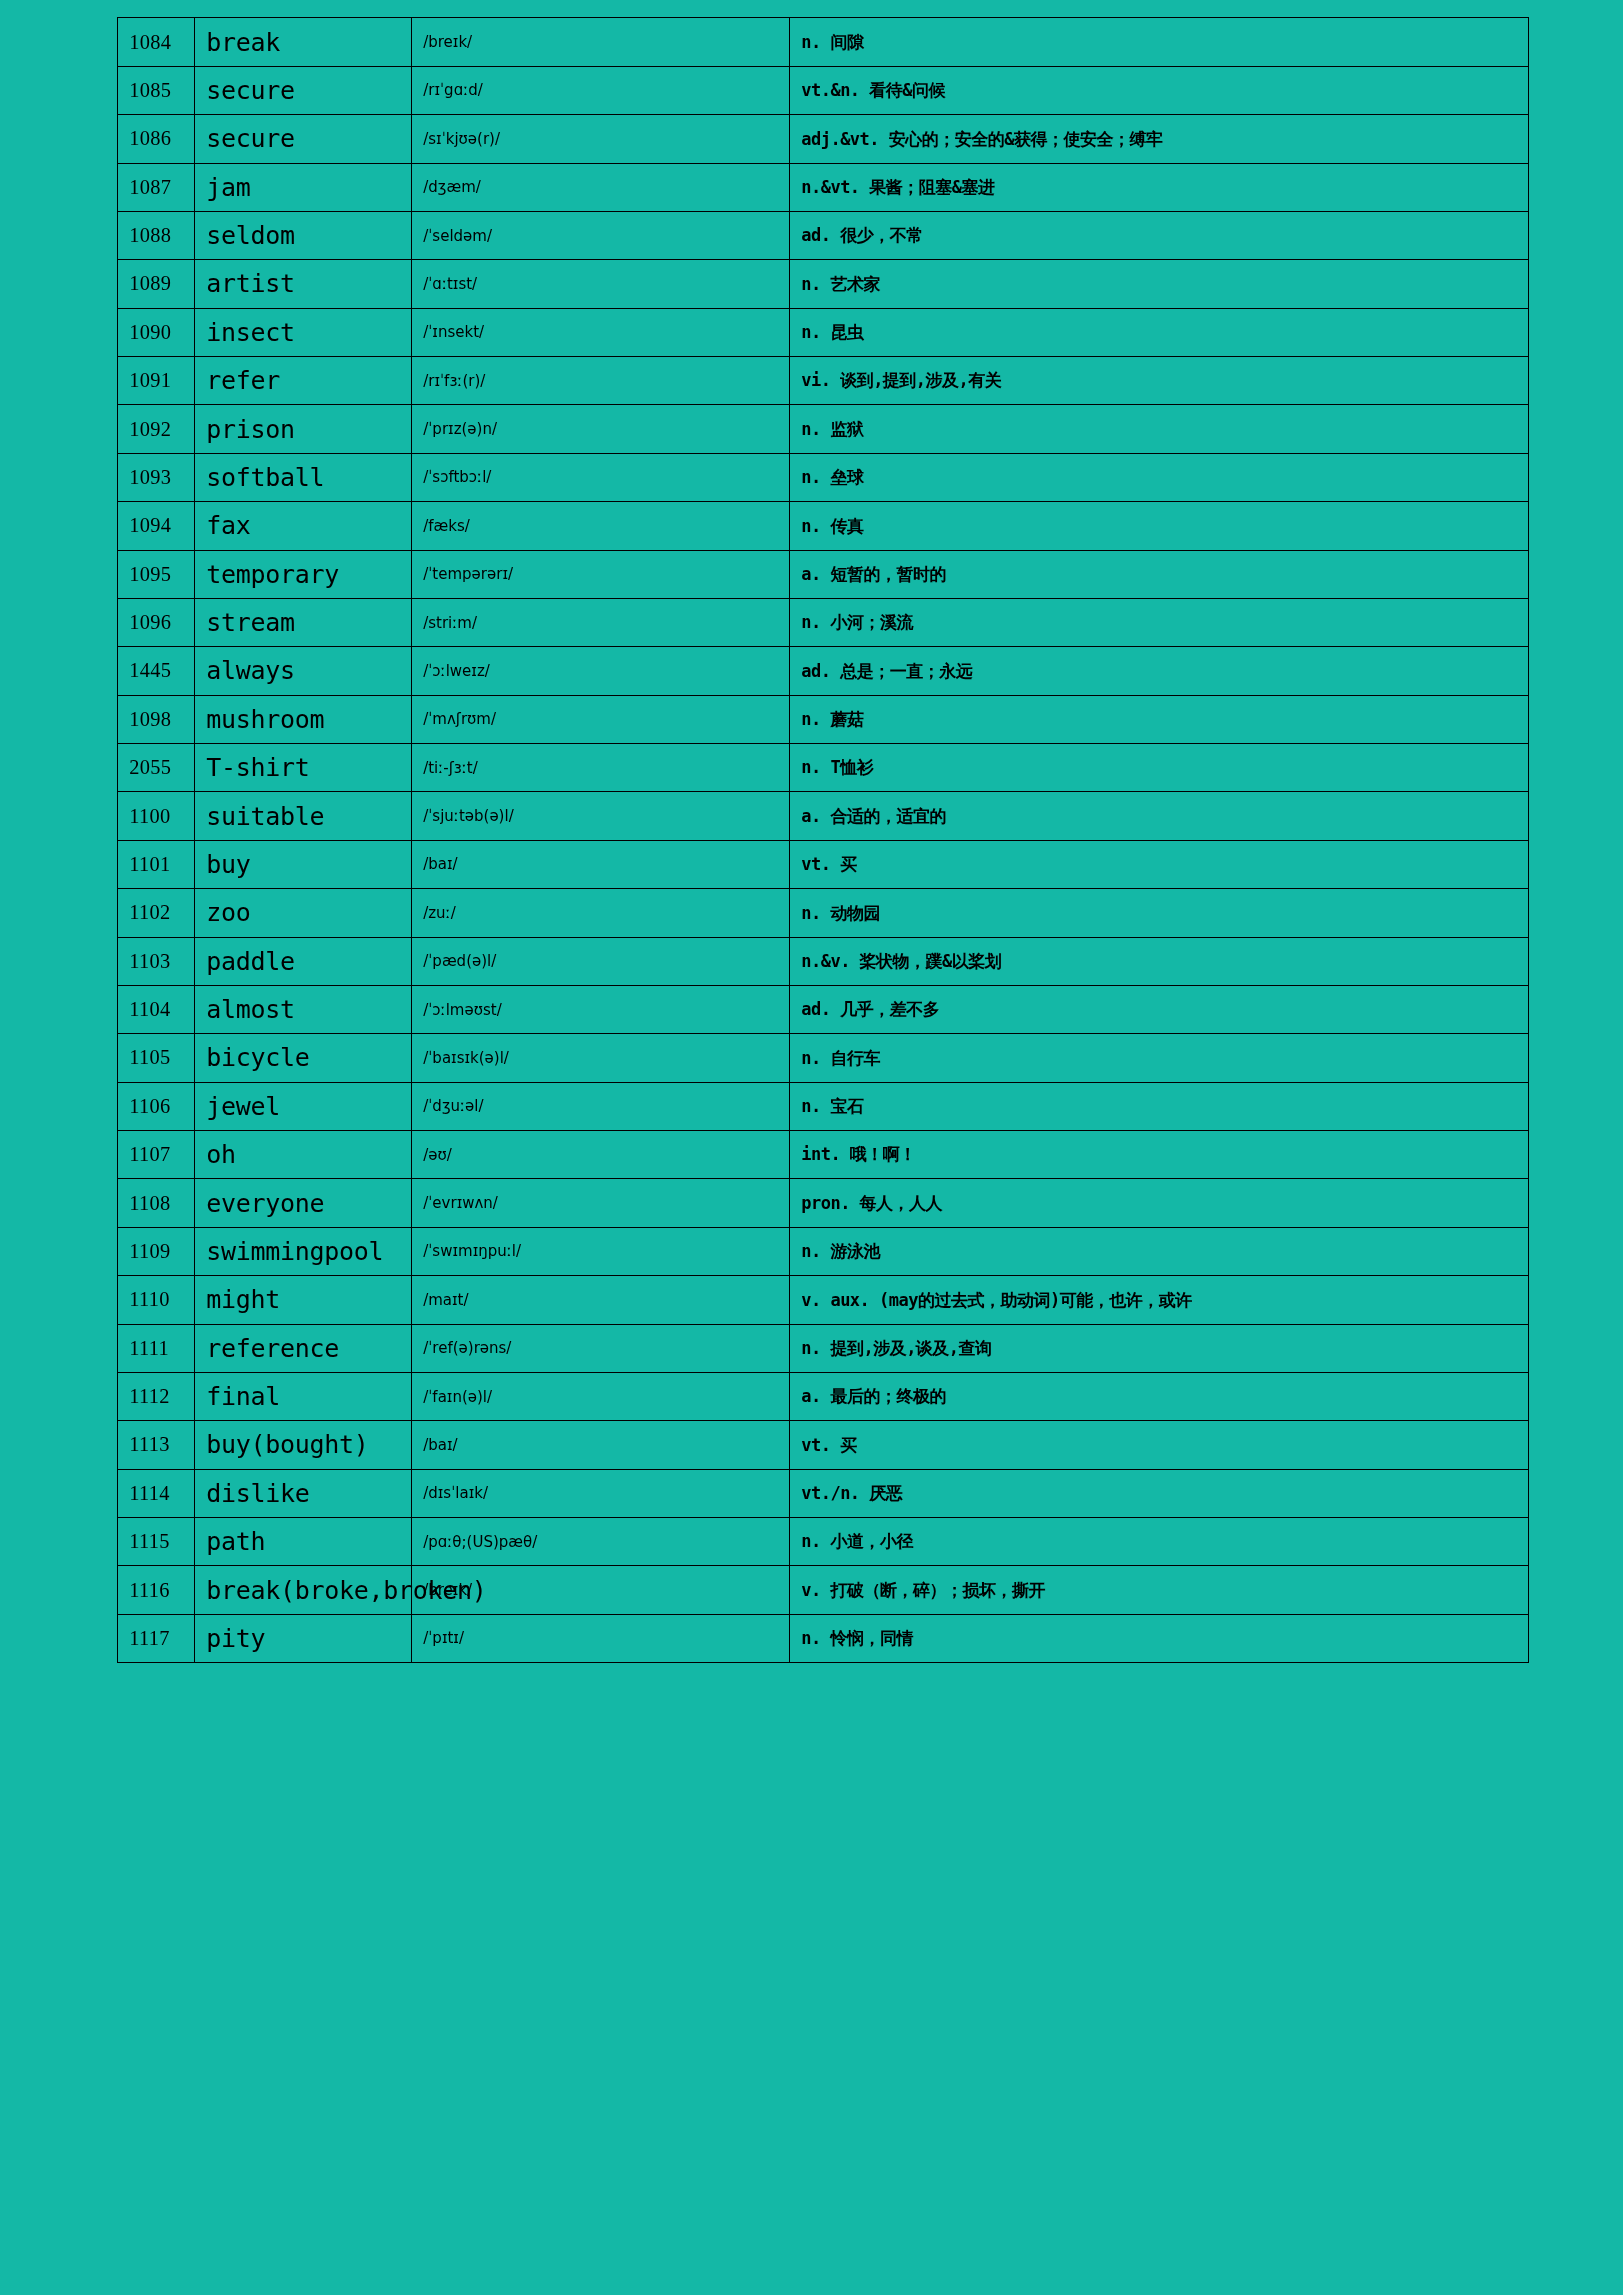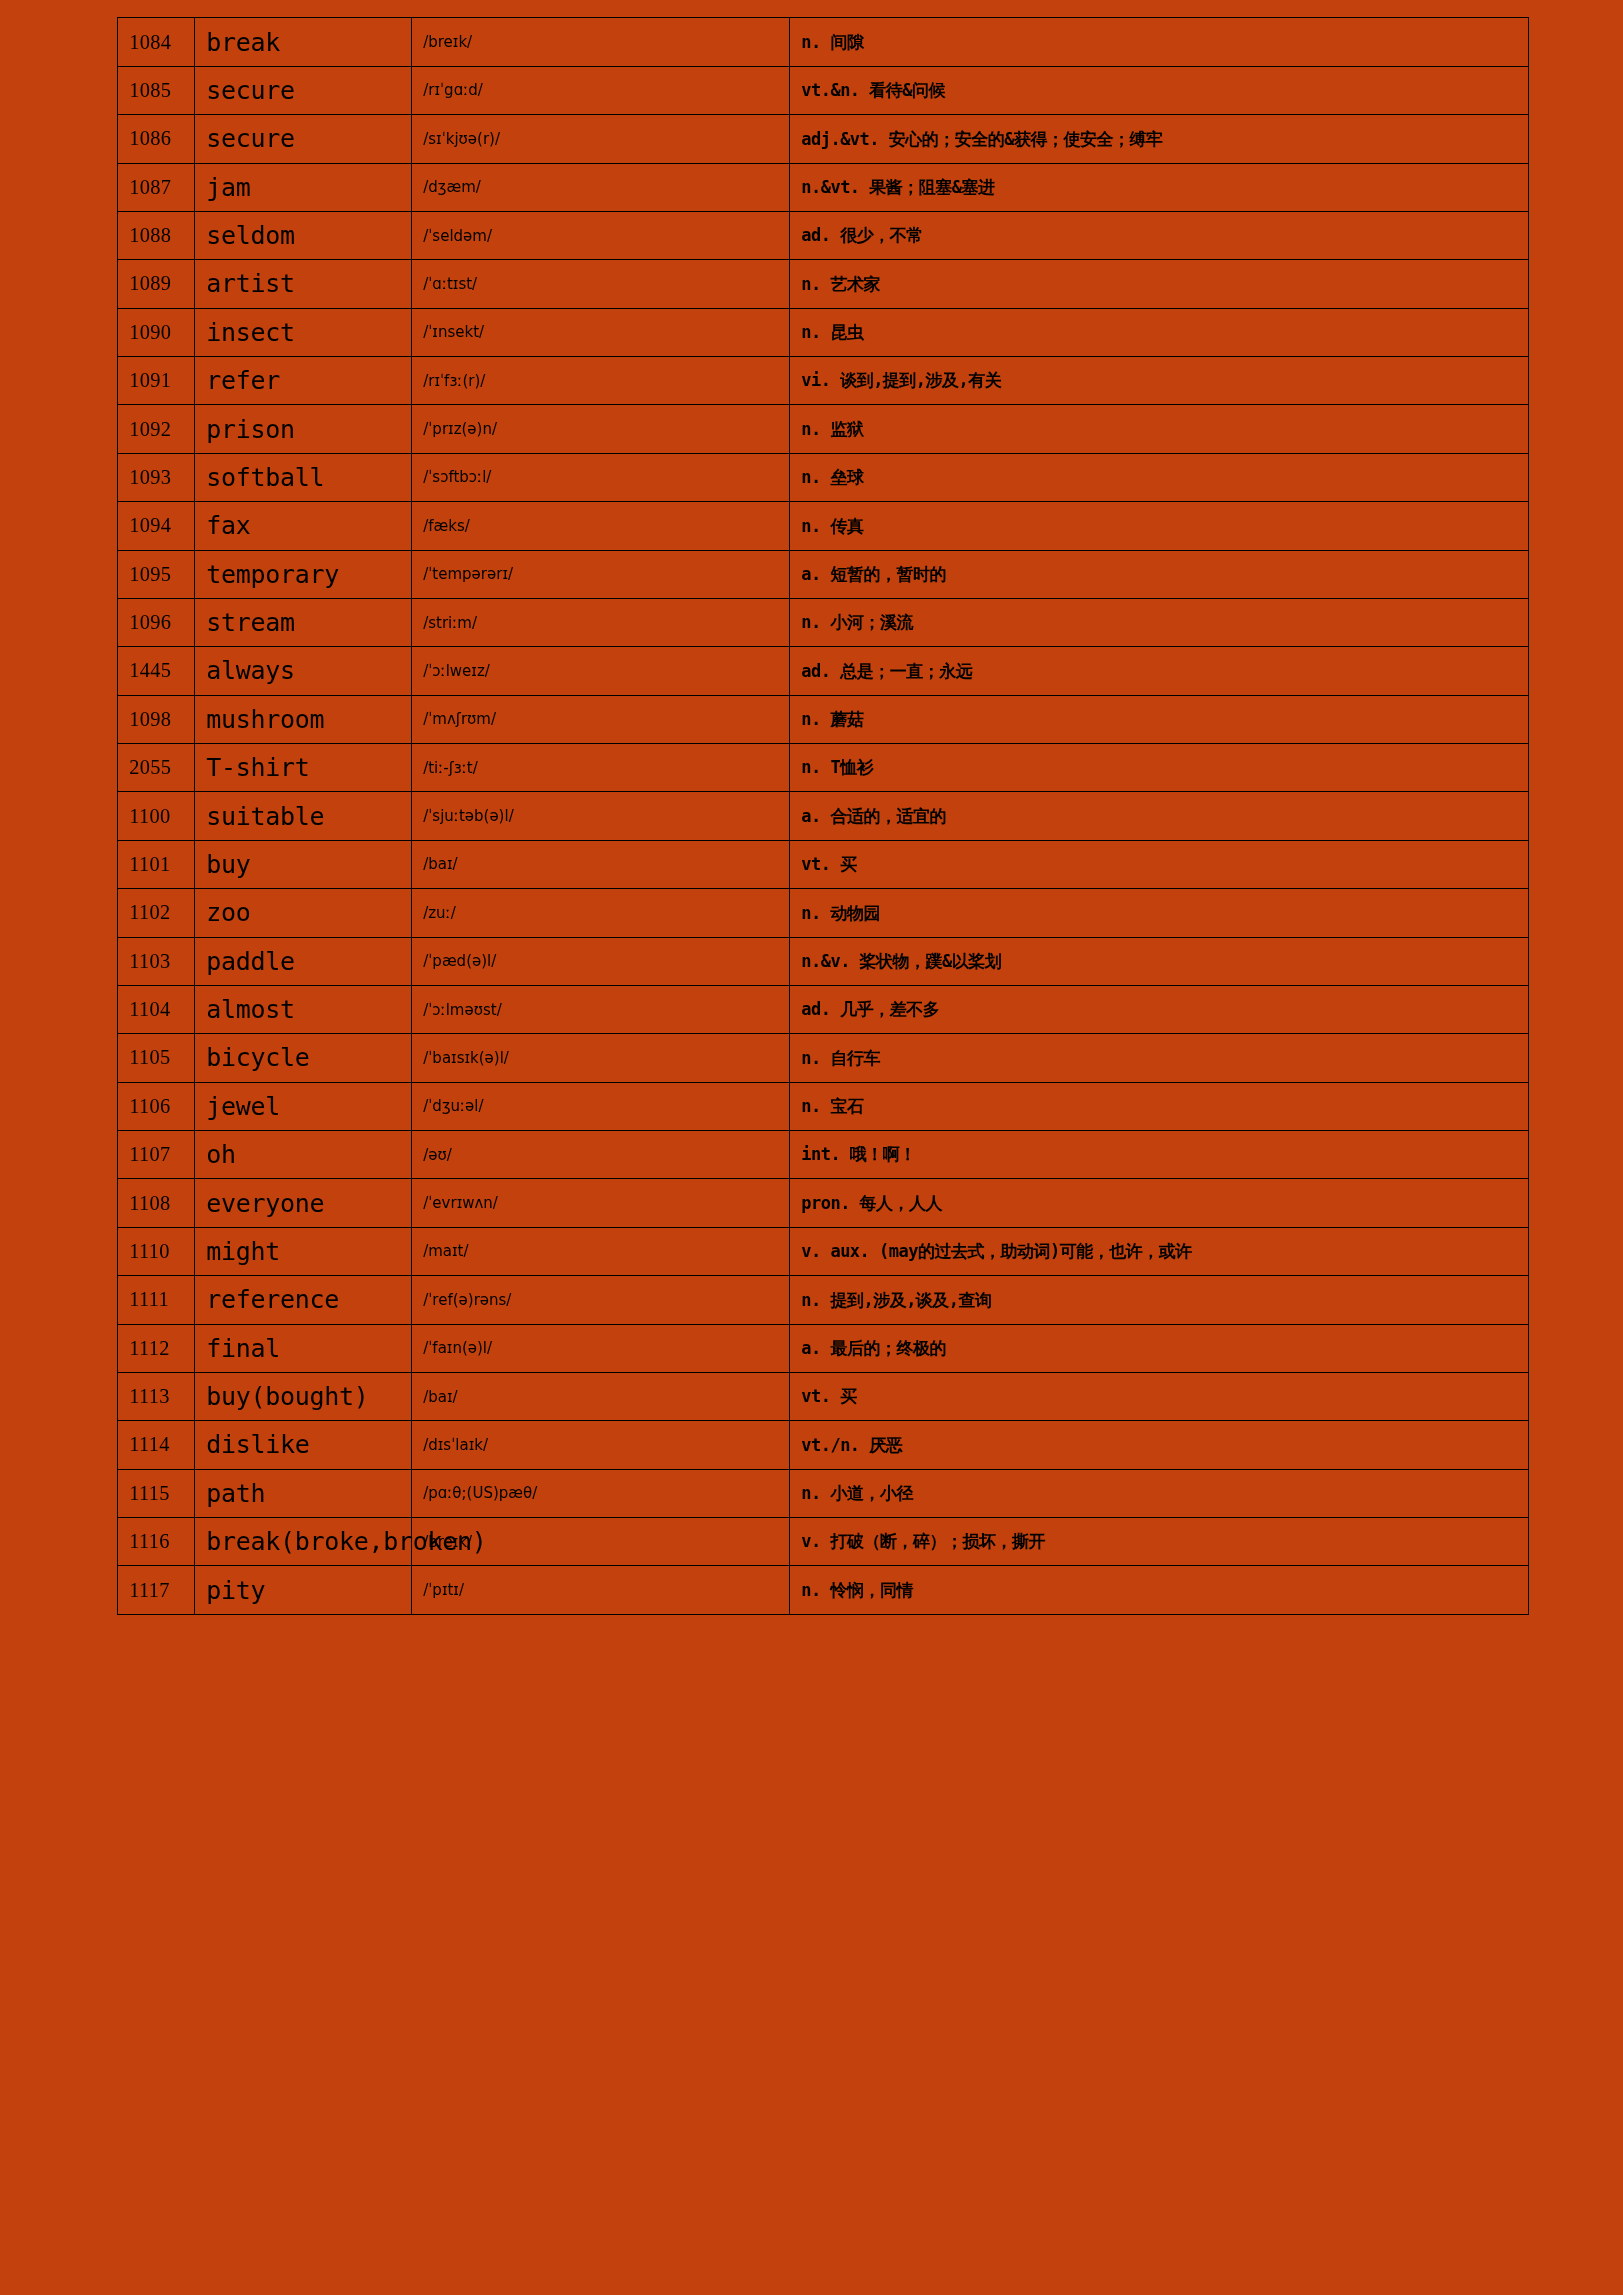--- a/index.html
+++ b/index.html
@@ -9,21 +9,21 @@
   }
   body {
     width: 1623px;
     font-family: "Liberation Serif", serif;
   }
   .page {
     width: 1623px;
     min-height: 2295px;
     box-sizing: border-box;
     padding: 17.4px 102px 0 117px;
-    background: #c2410c;
+    background: #14b8a6;
   }
   table.vocab {
     width: 1411px;
     border-collapse: collapse;
     table-layout: fixed;
   }
   table.vocab td {
     border: 1.5px solid #000000;
     padding: 0;
     vertical-align: middle;
@@ -580,20 +580,40 @@
               <span class="ipa">/ˈevrɪwʌn/</span>
             </div>
           </td>
           <td class="def-cell">
             <span class="def">pron. 每人，人人</span>
           </td>
         </tr>
         <tr>
           <td>
             <div class="cell">
+              <span class="num">1109</span>
+            </div>
+          </td>
+          <td>
+            <div class="cell">
+              <span class="word">swimmingpool</span>
+            </div>
+          </td>
+          <td>
+            <div class="cell">
+              <span class="ipa">/ˈswɪmɪŋpuːl/</span>
+            </div>
+          </td>
+          <td class="def-cell">
+            <span class="def">n. 游泳池</span>
+          </td>
+        </tr>
+        <tr>
+          <td>
+            <div class="cell">
               <span class="num">1110</span>
             </div>
           </td>
           <td>
             <div class="cell">
               <span class="word">might</span>
             </div>
           </td>
           <td>
             <div class="cell">

